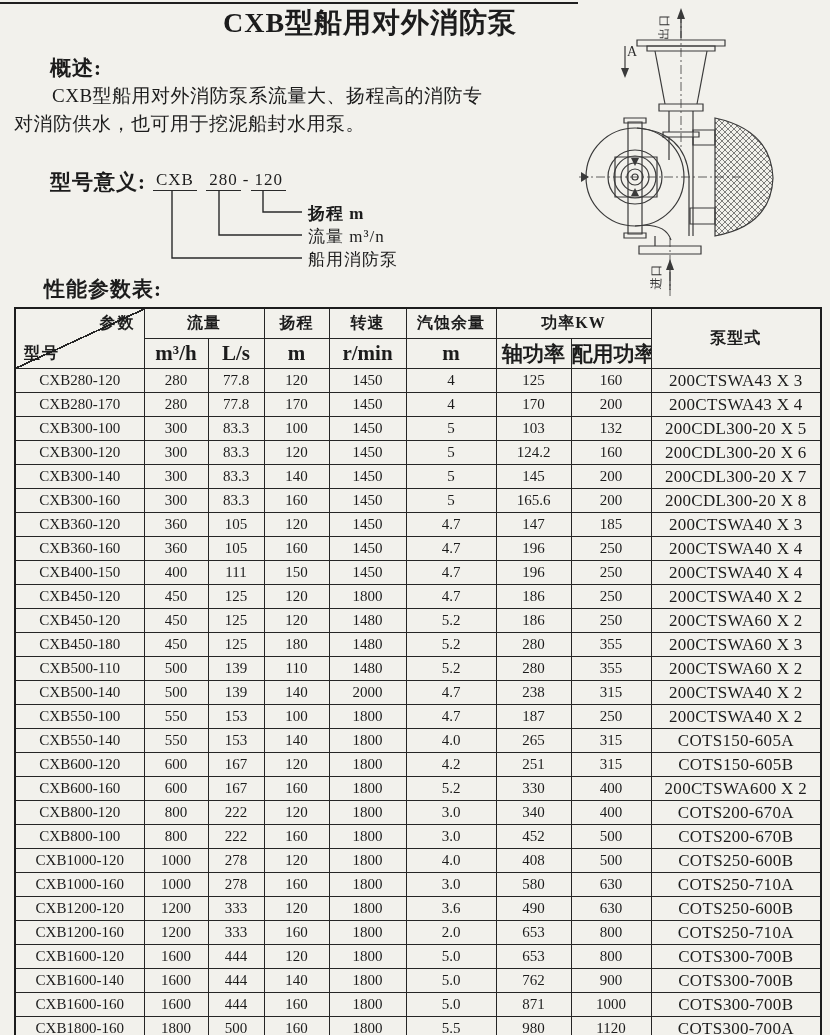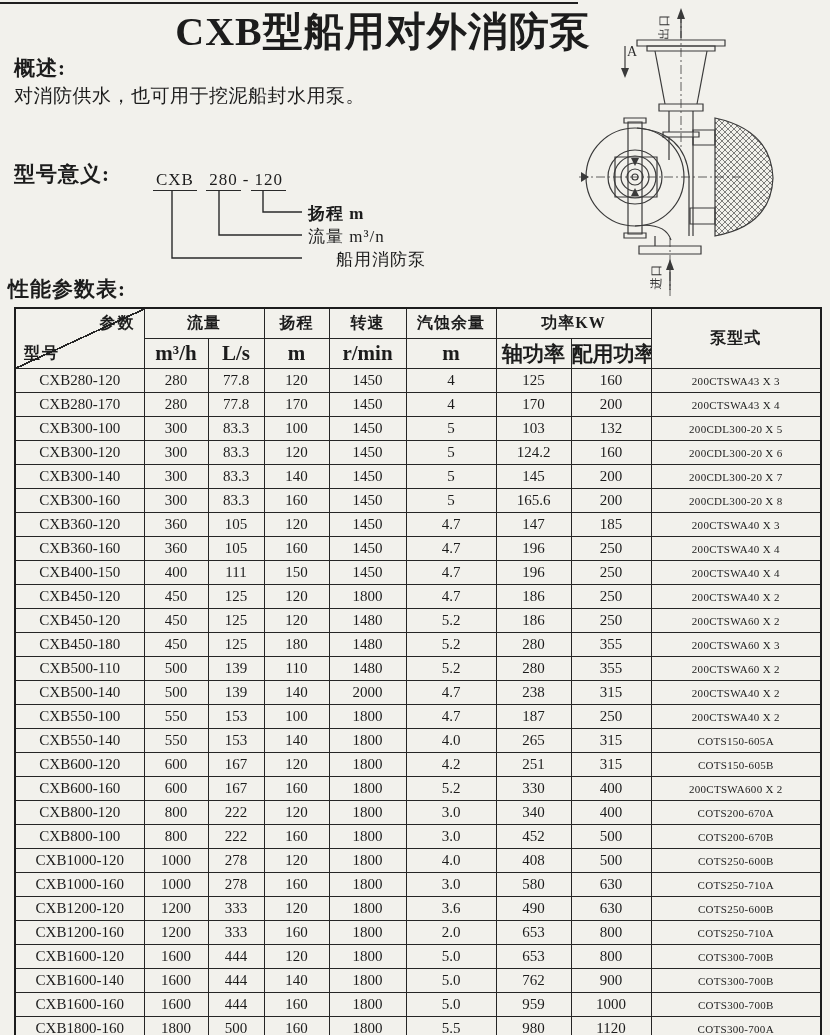--- a/index.html
+++ b/index.html
@@ -8,41 +8,41 @@
     width:830px;height:1035px;
     margin:0 auto;
     background:#f2f1ec;
     color:#1c1c1c;
     font-family:"Liberation Serif","DejaVu Serif",serif;
     overflow:hidden;
   }
   .top-rule{position:absolute;left:0;top:2px;width:578px;height:2px;background:#1f1f1f;}
   .doc-title{
     position:absolute;left:0;top:4px;width:740px;
-    text-align:center;font-size:40px;font-weight:bold;letter-spacing:1px;padding-left:13px;
-  }
-  .sec-heading{position:absolute;font-size:21px;font-weight:bold;letter-spacing:1px;}
+    text-align:center;font-size:28px;font-weight:bold;letter-spacing:1px;
+  }
+  .sec-heading{position:absolute;font-size:21px;font-weight:bold;letter-spacing:1px;margin-left:36px;}
   .overview-heading{left:14px;top:54px;}
   .overview-body{
     position:absolute;left:14px;top:82px;width:556px;
     font-size:19px;line-height:28px;letter-spacing:0.5px;
   }
   .overview-body .indent{text-indent:2em;}
-  .model-heading{left:14px;top:160px;}
+  .model-heading{left:14px;top:168px;}
   .model-code{
     position:absolute;left:153px;top:170px;
     font-size:17px;letter-spacing:1px;white-space:nowrap;
   }
   .model-code .u{border-bottom:1.6px solid #2a2a2a;padding:0 3px 1px 3px;}
   .model-code .sep{padding:0 2px;}
   .model-lines{position:absolute;left:150px;top:188px;}
   .model-label{position:absolute;font-size:17px;white-space:nowrap;letter-spacing:1px;}
   .lbl-head{left:308px;top:202px;font-weight:bold;}
   .lbl-flow{left:308px;top:225px;}
-  .lbl-pump{left:308px;top:248px;margin-left:28px;}
+  .lbl-pump{left:308px;top:248px;}
   .param-heading{left:8px;top:275px;text-align:center;}
 
   
   .pump-figure{position:absolute;left:575px;top:0;width:255px;height:300px;}
   .vlabel{
     position:absolute;font-size:12px;letter-spacing:1px;color:#2e2e2e;
     transform:rotate(-90deg);transform-origin:center center;white-space:nowrap;
   }
   .outlet-label{left:76px;top:18px;}
   .inlet-label{left:68px;top:268px;}
@@ -56,40 +56,41 @@
   }
   table.perf th,table.perf td{
     border:1.4px solid #262626;
     text-align:center;vertical-align:middle;
     padding:0;overflow:hidden;white-space:nowrap;
   }
   table.perf{border:2px solid #1d1d1d;}
   th.h1{height:29px;font-size:16px;font-weight:bold;letter-spacing:1px;}
   th.h2{height:29px;font-size:21px;font-weight:bold;}
   table.perf tbody td{height:23px;}
-  td.type-cell{font-size:11px;letter-spacing:0.3px;margin-left:31px;}
+  td.type-cell{font-size:17px;letter-spacing:0.3px;margin-left:31px;}
   th.diag{
     position:relative;
     background-image:linear-gradient(to bottom right,transparent 49.3%,#262626 49.3%,#262626 50.9%,transparent 50.9%);
   }
   th.diag .p1{position:absolute;right:8px;top:4px;font-size:16px;font-weight:bold;letter-spacing:2px;}
   th.diag .p2{position:absolute;left:8px;bottom:4px;font-size:16px;font-weight:bold;letter-spacing:2px;}
   svg line,svg path,svg rect,svg circle,svg polyline{vector-effect:non-scaling-stroke;}
 </style>
 </head>
 <body>
 
 <div class="page">
 
   <div class="top-rule"></div>
 
   <div class="doc-title">CXB型船用对外消防泵</div>
 
   <div class="sec-heading overview-heading">概述:</div>
   <div class="overview-body">
+    <div class="indent">CXB型船用对外消防泵系流量大、扬程高的消防专</div>
     <div>对消防供水，也可用于挖泥船封水用泵。</div>
   </div>
 
   <div class="sec-heading model-heading">型号意义:</div>
 
   <div class="model-code">
     <span class="u">CXB</span><span class="sep">&nbsp;</span><span class="u">280</span><span class="sep">-</span><span class="u">120</span>
   </div>
 
   <svg class="model-lines" width="240" height="80" viewBox="0 0 240 80">
@@ -493,21 +494,21 @@
           <td>900</td>
           <td class="type-cell">COTS300-700B</td>
         </tr>
         <tr>
           <td>CXB1600-160</td>
           <td>1600</td>
           <td>444</td>
           <td>160</td>
           <td>1800</td>
           <td>5.0</td>
-          <td>959</td>
+          <td>871</td>
           <td>1000</td>
           <td class="type-cell">COTS300-700B</td>
         </tr>
         <tr>
           <td>CXB1800-160</td>
           <td>1800</td>
           <td>500</td>
           <td>160</td>
           <td>1800</td>
           <td>5.5</td>

